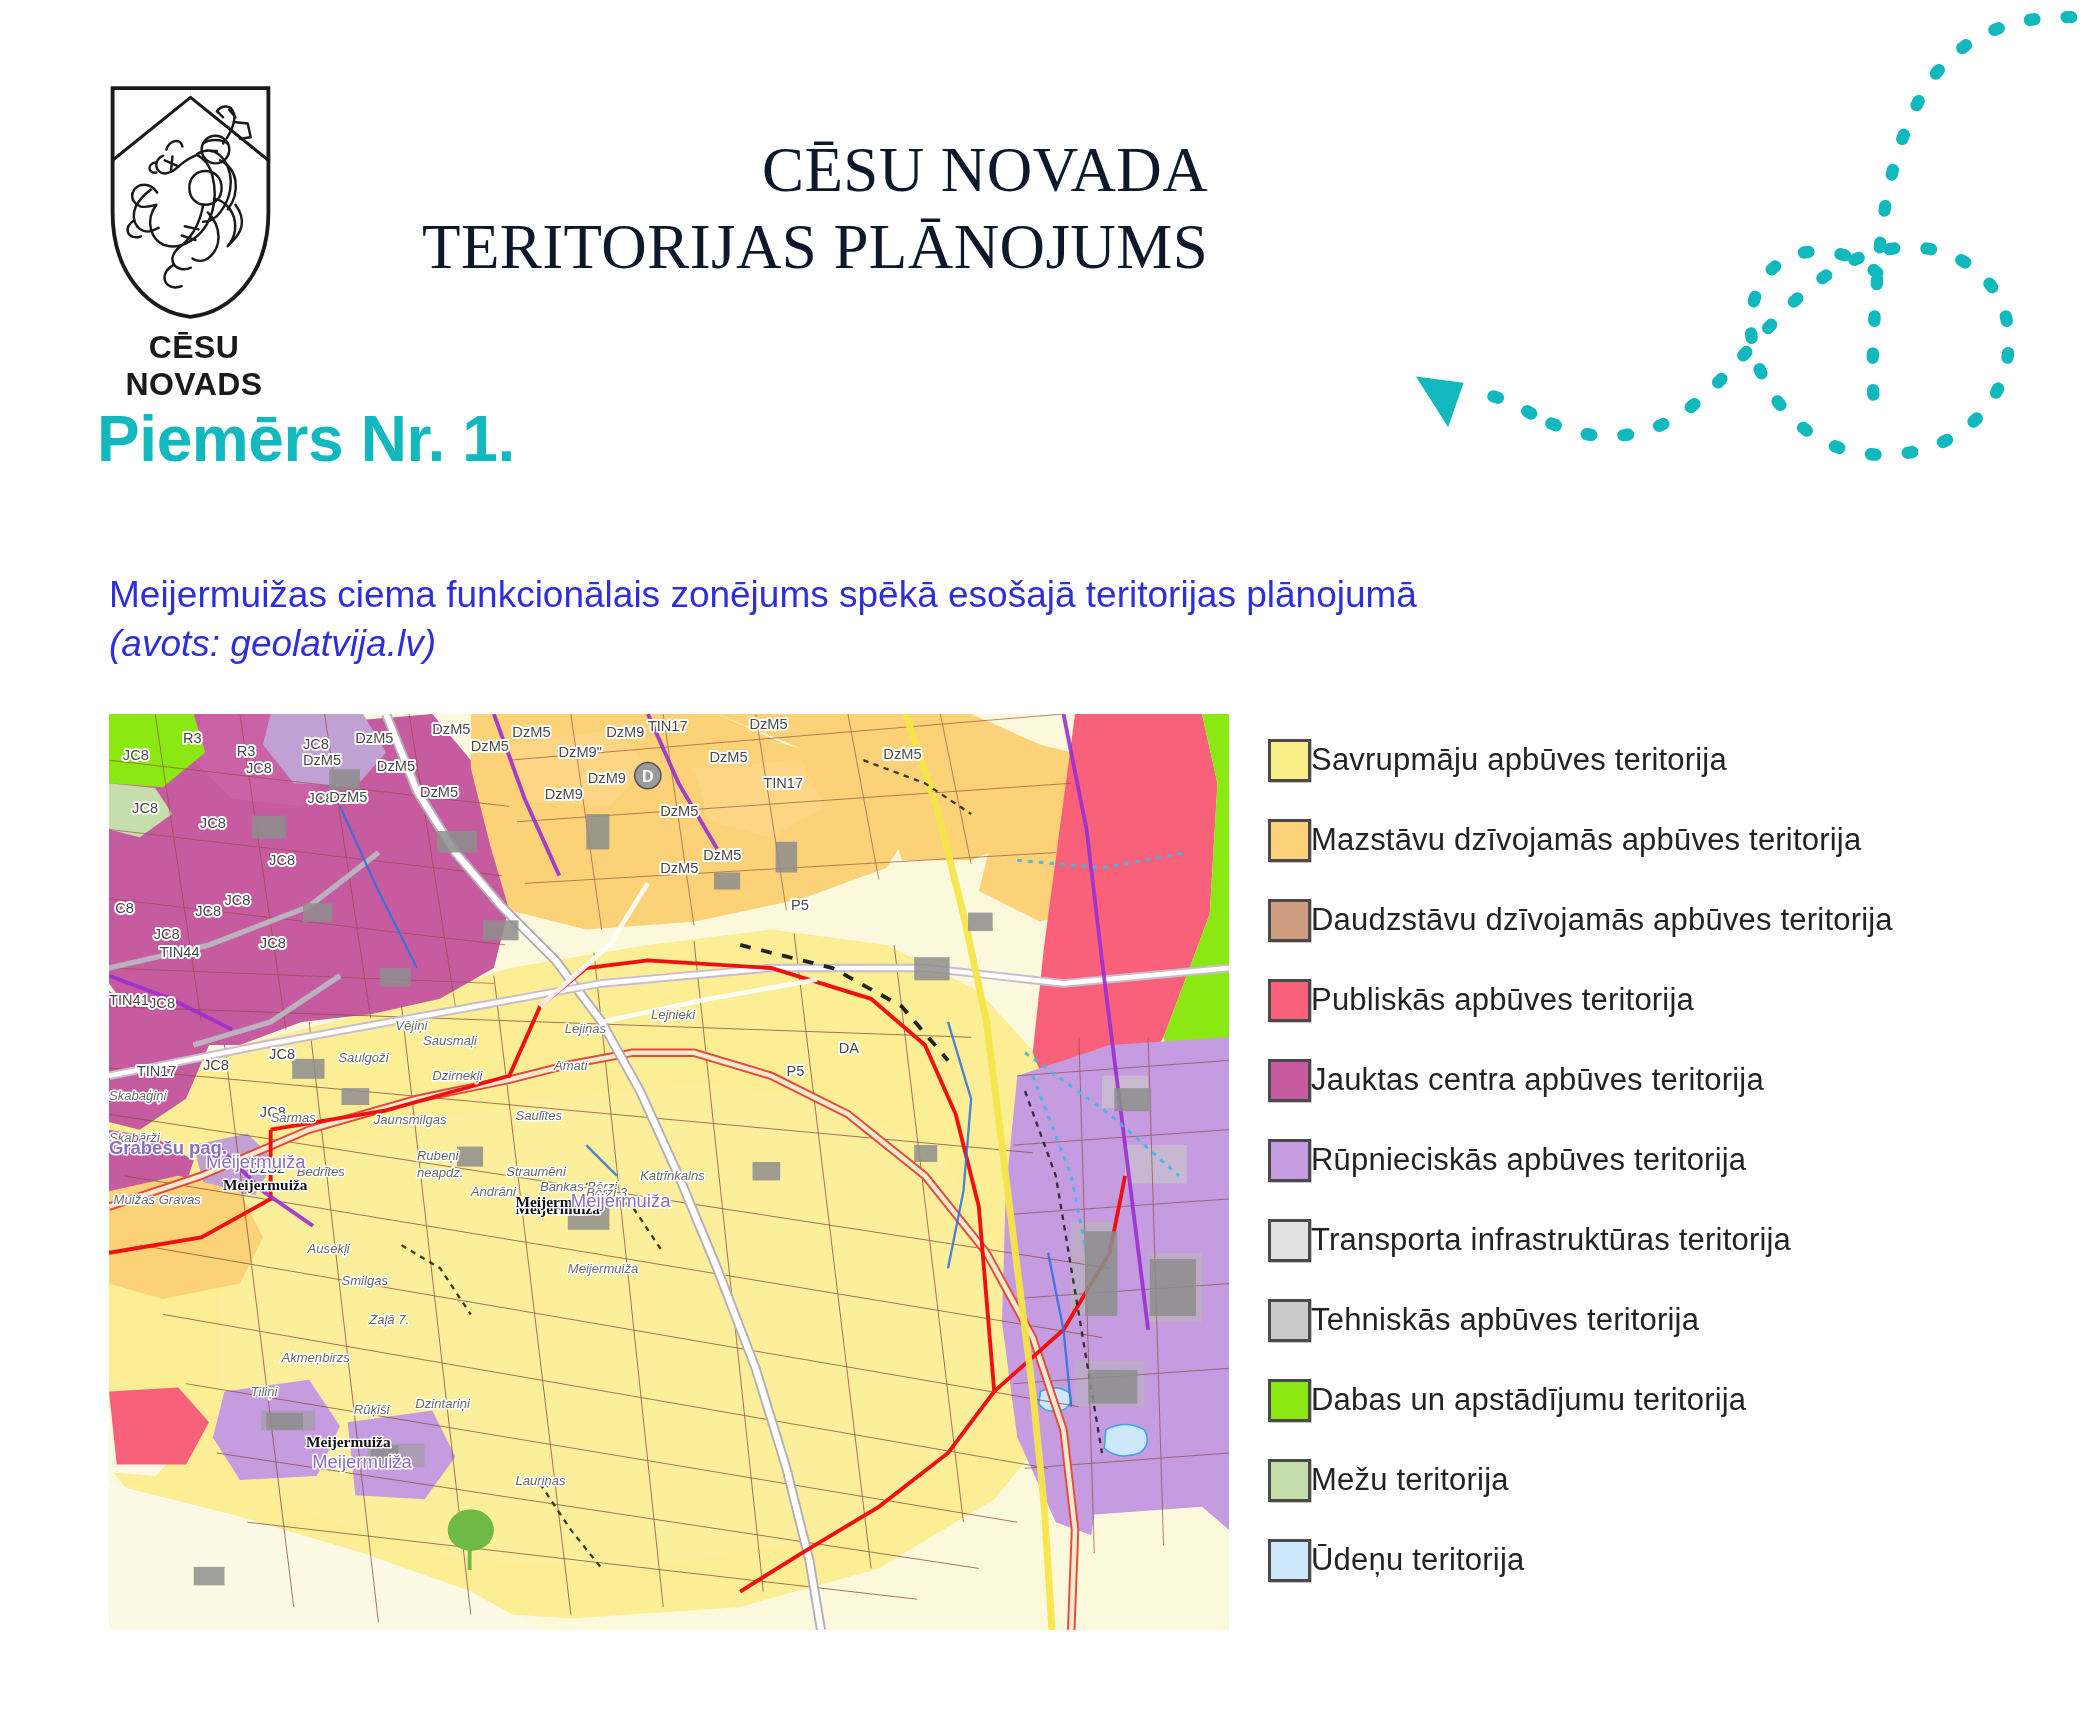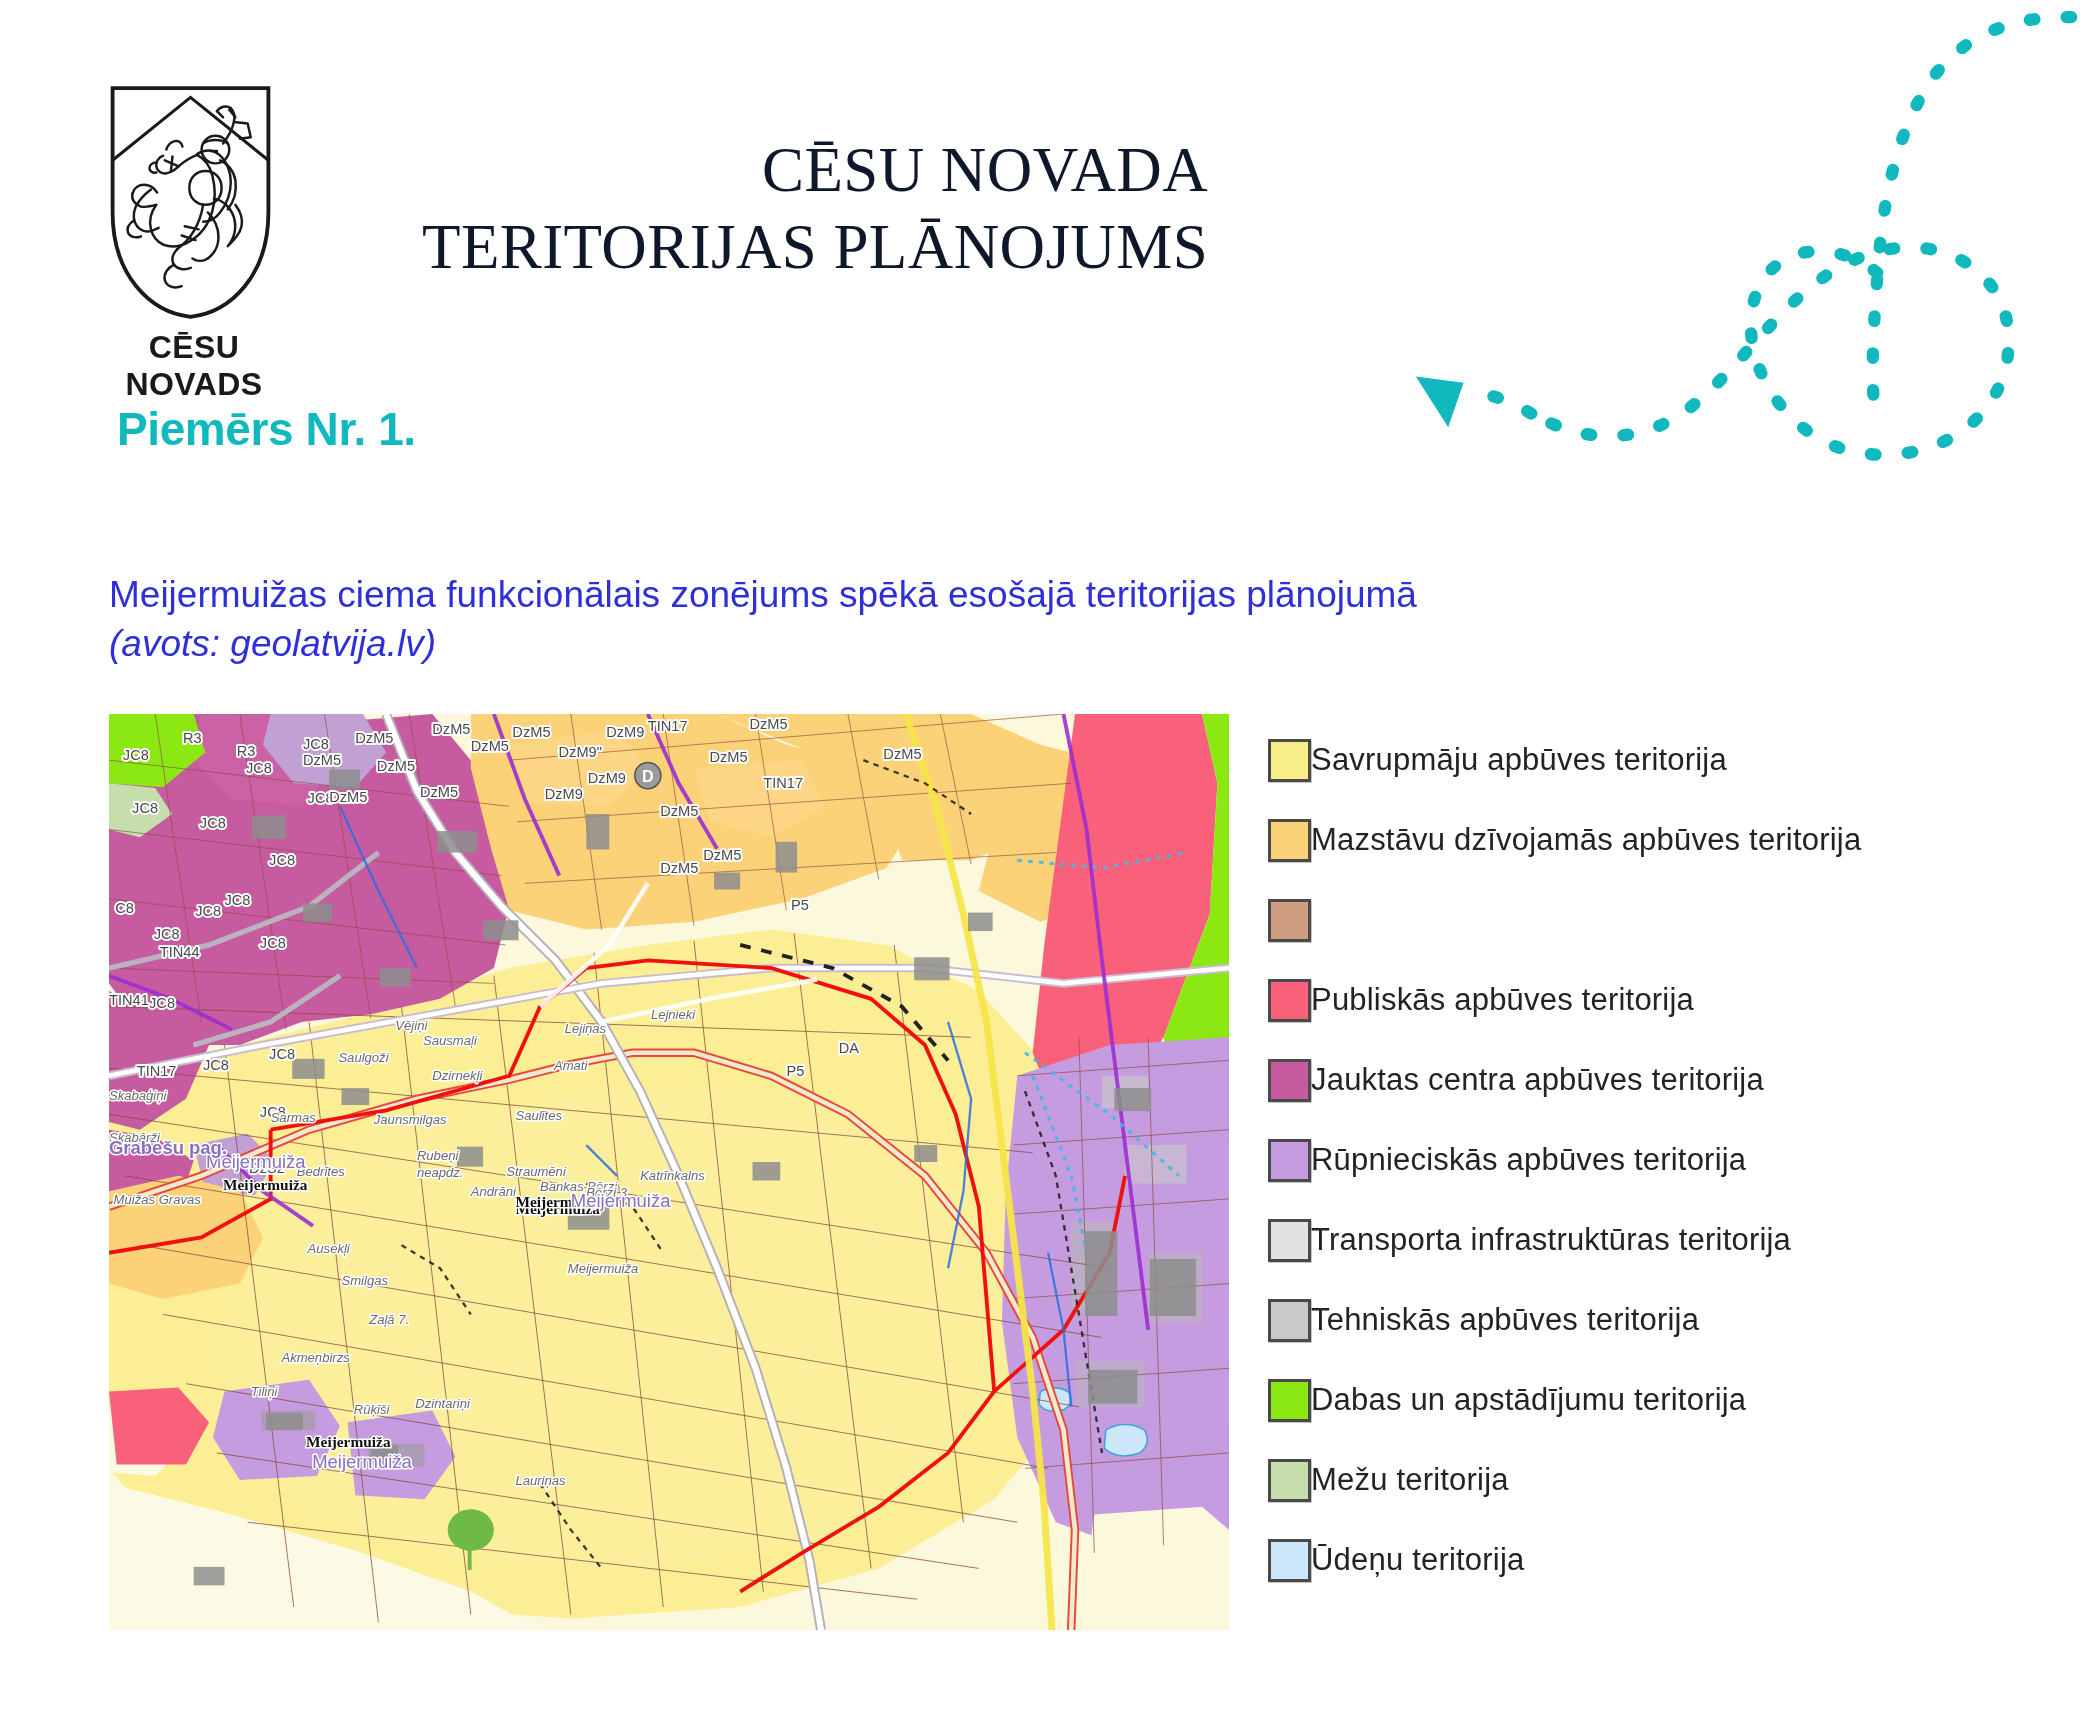--- a/index.html
+++ b/index.html
@@ -52,22 +52,22 @@
     font-weight: 400;
     letter-spacing: 0.4px;
     white-space: pre-line;
     font-family: Liberation Serif, serif;
     text-align: right;
   }
 
   
   #example-heading {
     position: absolute;
-    left: 117px; top: 402px;
-    font-size: 46px;
+    left: 97px; top: 402px;
+    font-size: 64px;
     font-weight: 700;
     color: #11b8bd;
     letter-spacing: -0.4px;
     font-family: "Liberation Sans", sans-serif;
   }
 
   
   #caption {
     position: absolute;
     left: 109px; top: 571px;
@@ -536,20 +536,21 @@
   <div class="legend-row">
     <span class="legend-swatch" style="background: rgb(248, 238, 136);"></span>
     <span class="legend-label">Savrupmāju apbūves teritorija</span>
   </div>
   <div class="legend-row">
     <span class="legend-swatch" style="background: rgb(251, 210, 119);"></span>
     <span class="legend-label">Mazstāvu dzīvojamās apbūves teritorija</span>
   </div>
   <div class="legend-row">
     <span class="legend-swatch" style="background: rgb(207, 157, 127);"></span>
+    <span class="legend-label">Daudzstāvu dzīvojamās apbūves teritorija</span>
   </div>
   <div class="legend-row">
     <span class="legend-swatch" style="background: rgb(249, 97, 122);"></span>
     <span class="legend-label">Publiskās apbūves teritorija</span>
   </div>
   <div class="legend-row">
     <span class="legend-swatch" style="background: rgb(199, 91, 160);"></span>
     <span class="legend-label">Jauktas centra apbūves teritorija</span>
   </div>
   <div class="legend-row">

